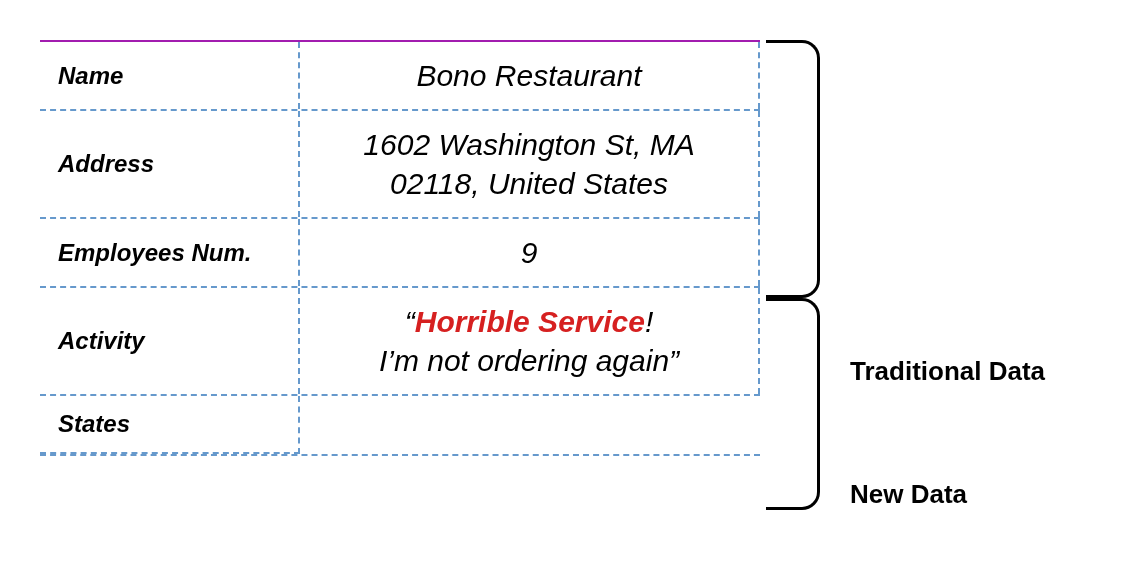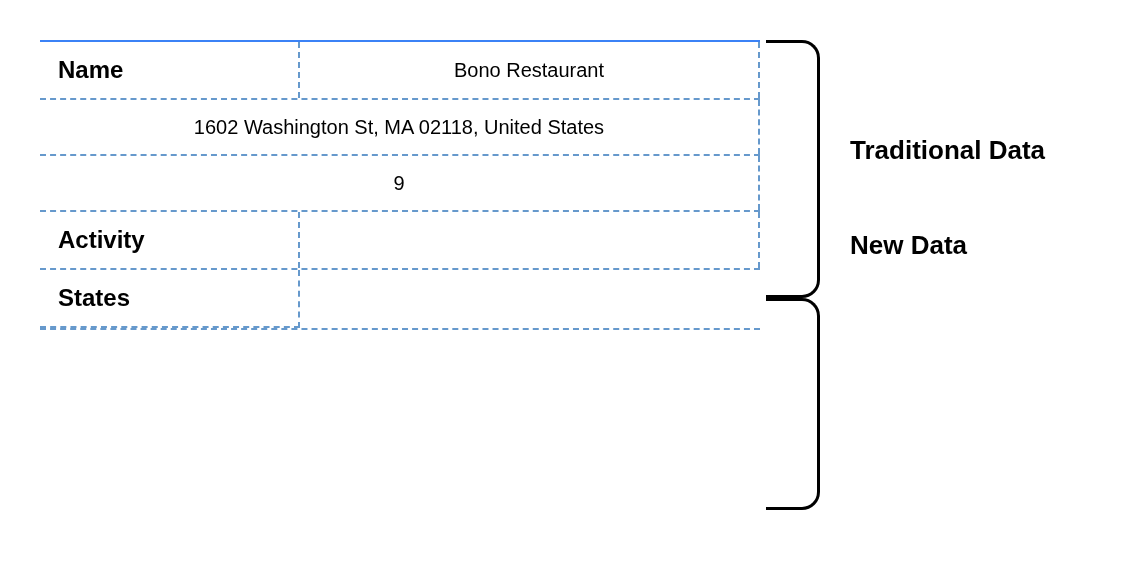--- a/index.html
+++ b/index.html
@@ -13,22 +13,23 @@
       padding: 40px;
       width: 1133px;
       height: 565px;
     }
     .container {
       display: flex;
       align-items: stretch;
       gap: 0;
     }
     .table {
-      border-top: 2px solid #3b82f6;
+      border-top: 2px solid #a21caf;
       width: 720px;
+      font-style: italic;
     }
     .row {
       display: flex;
       border-bottom: 2px dashed #6699cc;
     }
     .row:last-child .cell-label,
     .row:last-child .cell-value {
       border-bottom: 2px dashed #6699cc;
     }
     .cell-label {
@@ -37,21 +38,21 @@
       font-size: 24px;
       font-weight: bold;
       color: #000;
       border-right: 2px dashed #6699cc;
       display: flex;
       align-items: center;
     }
     .cell-value {
       flex: 1;
       padding: 14px 18px;
-      font-size: 20px;
+      font-size: 30px;
       color: #000;
       border-right: 2px dashed #6699cc;
       text-align: center;
       display: flex;
       align-items: center;
       justify-content: center;
       flex-direction: column;
       line-height: 1.3;
     }
     .highlight-red {
@@ -82,63 +83,69 @@
     }
     .bracket-top {
       height: 258px;
     }
     .bracket-bottom {
       height: 212px;
     }
     .labels {
       display: flex;
       flex-direction: column;
-      justify-content: flex-start;
+      justify-content: flex-end;
       padding-left: 30px;
     }
     .label-text {
       font-size: 26px;
       font-weight: bold;
       color: #000;
       white-space: nowrap;
     }
     .label-top {
       margin-top: 95px;
     }
     .label-bottom {
-      margin-top: 64px;
+      margin-top: 92px;
     }
     .rating-value {
       display: inline;
     }
   </style>
 </head>
 <body>
 
 <div class="container">
   <div class="table">
 
     <div class="row">
       <div class="cell-label">Name</div>
       <div class="cell-value">Bono Restaurant</div>
     </div>
 
     <div class="row">
+      <div class="cell-label">Address</div>
       <div class="cell-value">1602 Washington St, MA 02118, United States</div>
     </div>
 
     <div class="row">
+      <div class="cell-label">Employees Num.</div>
       <div class="cell-value">9</div>
     </div>
 
 
 
     <div class="row">
       <div class="cell-label">Activity</div>
       <div class="cell-value">
+        <span class="opinion-line1">
+          <span>“</span><span class="highlight-red">Horrible Service</span><span>!</span>
+        </span>
+        <span class="opinion-line2">I’m not ordering again”</span>
       </div>
     </div>
 
     <div class="row">
       <div class="cell-label">States</div>
     </div>
 
   </div>
 
   <div class="brackets">

